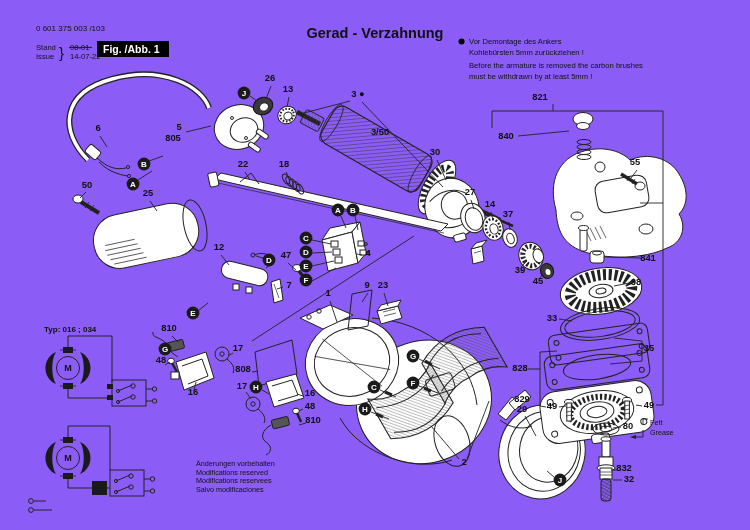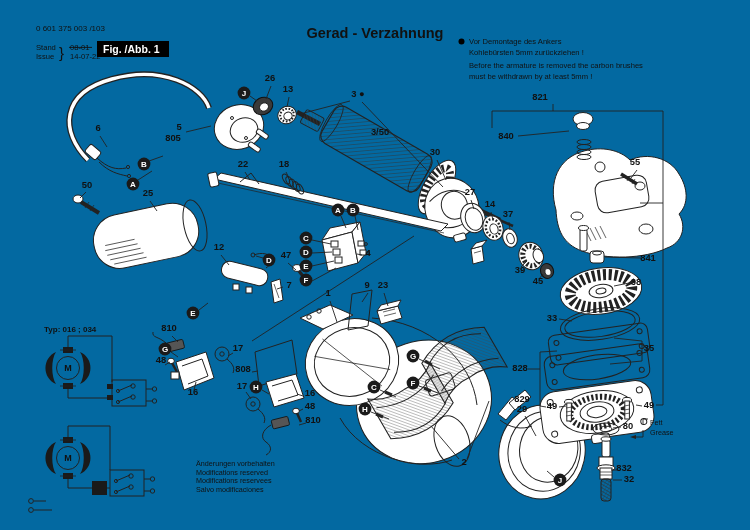--- a/index.html
+++ b/index.html
@@ -1,16 +1,16 @@
 <!DOCTYPE html>
 <html><head>
 <meta charset="utf-8">
 <style>
   html,body{margin:0;padding:0;background:#fff;}
-  .page{position:relative;width:750px;height:530px;background:#0369a1;overflow:hidden;
+  .page{position:relative;width:750px;height:530px;background:#8b5cf6;overflow:hidden;
         font-family:"Liberation Sans",sans-serif;}
   svg{position:absolute;left:0;top:0;}
   svg text{font-family:"Liberation Sans",sans-serif;fill:#111;}
   .hdr-small{font-size:8px;}
   .hdr-tiny{font-size:7.6px;}
   .brace{font-size:15px;}
   .badge-txt{font-size:10.5px;font-weight:bold;fill:#fff;}
   .title-txt{font-size:14.5px;font-weight:bold;text-anchor:middle;}
   .note-txt{font-size:7.6px;}
   .typ-txt{font-size:8px;font-weight:bold;}

